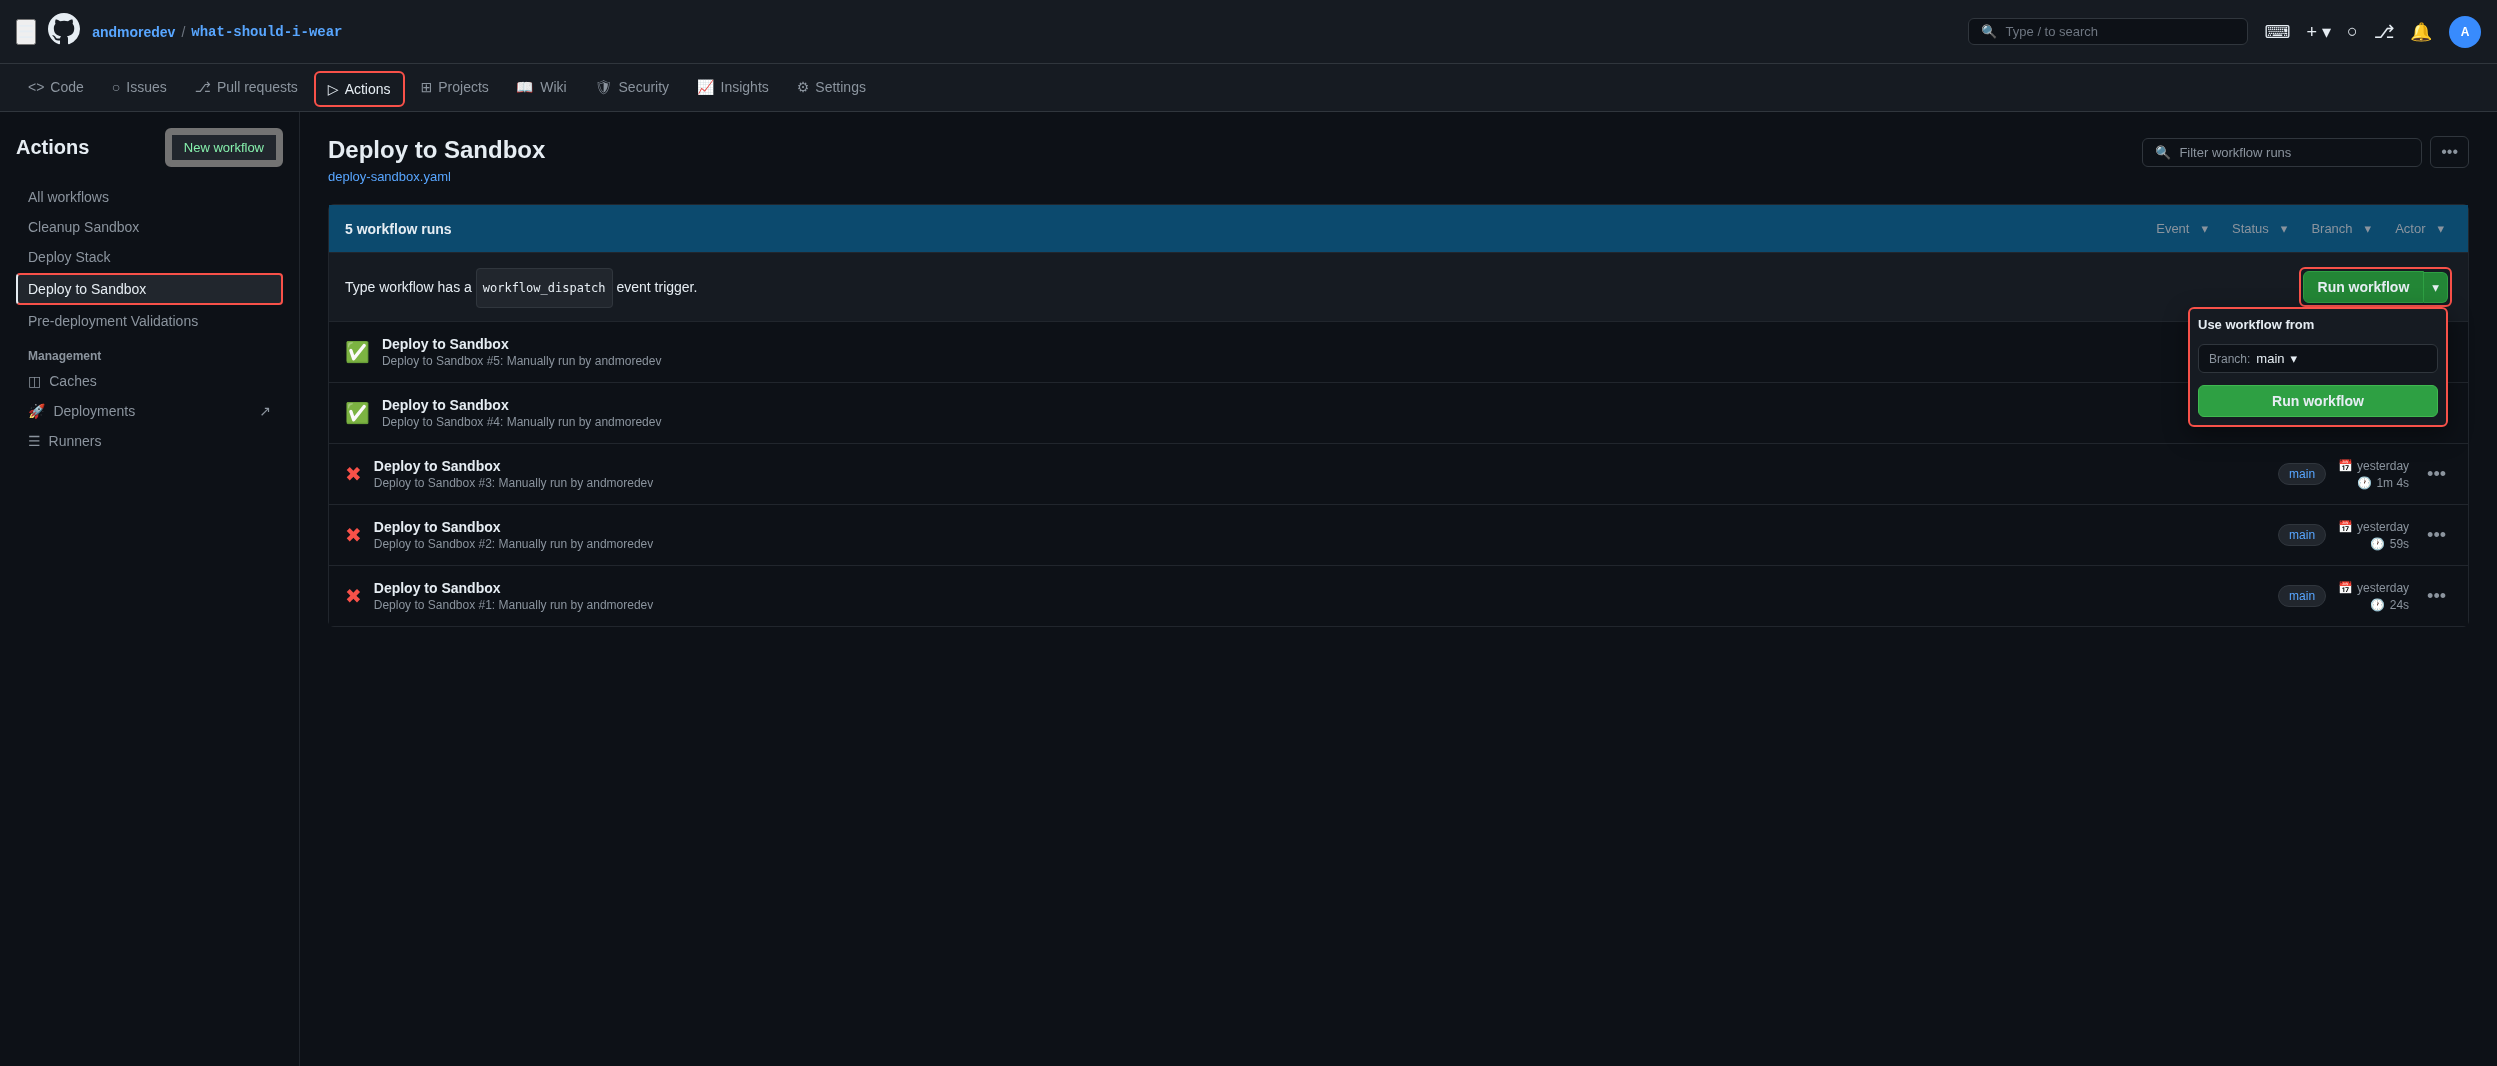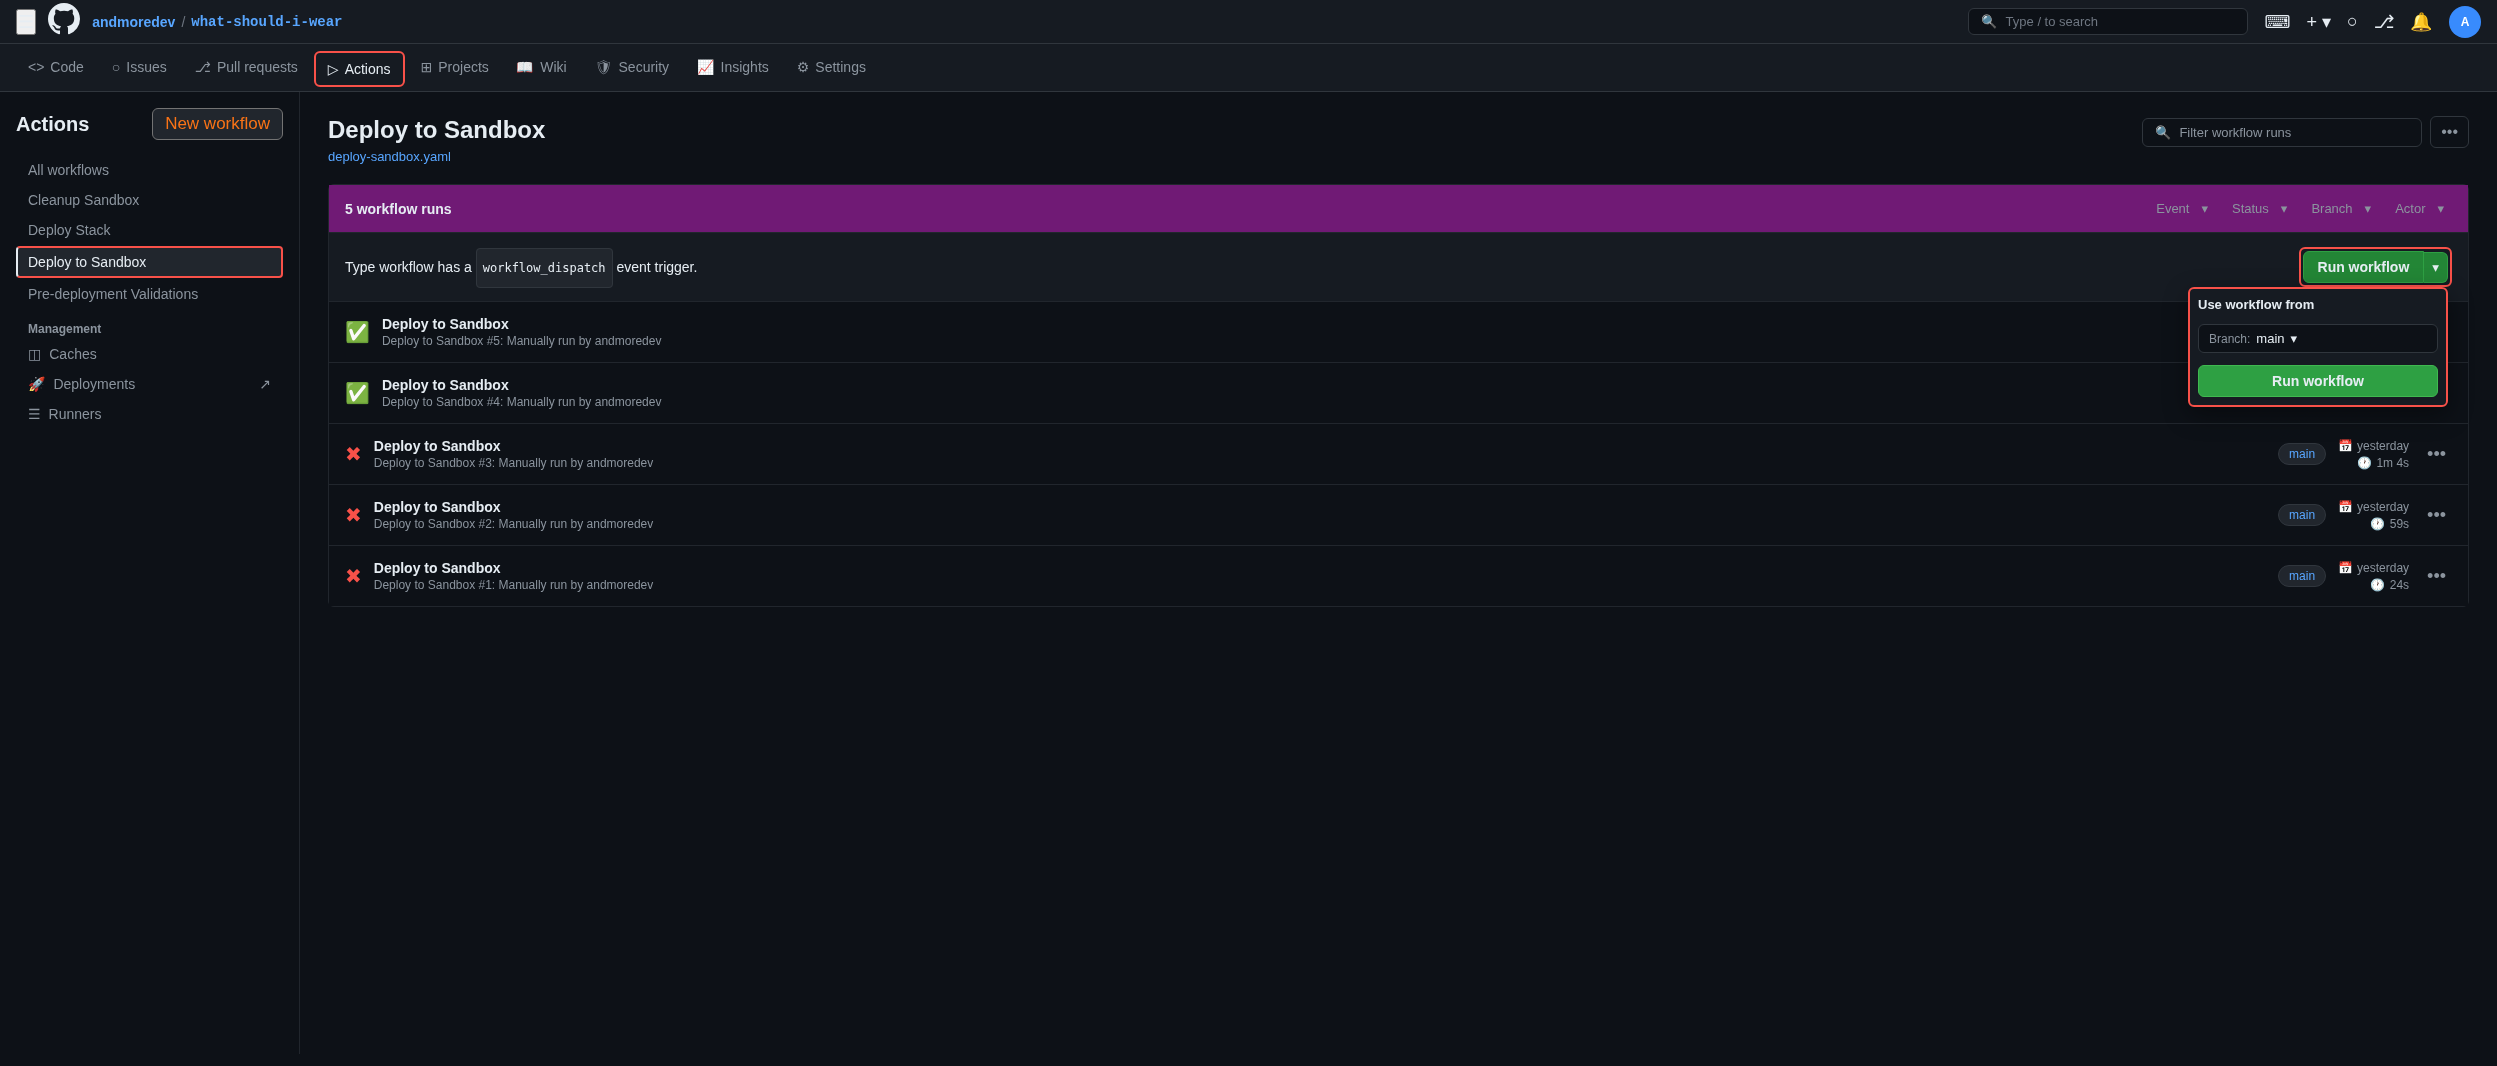--- a/index.html
+++ b/index.html
@@ -11,21 +11,21 @@
       min-height: 100vh;
     }
 
     
     .top-nav {
       background: #161b22;
       border-bottom: 1px solid #30363d;
       display: flex;
       align-items: center;
       padding: 0 16px;
-      height: 44px;
+      height: 64px;
       gap: 16px;
     }
     .top-nav-left {
       display: flex;
       align-items: center;
       gap: 12px;
       flex: 1;
     }
     .hamburger-icon { color: #e6edf3; cursor: pointer; font-size: 18px; }
     .github-logo { color: #e6edf3; font-size: 24px; }
@@ -117,25 +117,25 @@
       justify-content: space-between;
       margin-bottom: 16px;
     }
     .sidebar-title {
       font-size: 20px;
       font-weight: 600;
       color: #e6edf3;
     }
     .new-workflow-btn {
       background: #21262d;
-      border: 1px solid #737373;
-      border-radius: 6px;
-      color: #f97316;
+      border: 7px solid #737373;
+      border-radius: 6px;
+      color: #86efac;
       padding: 5px 12px;
-      font-size: 17px;
+      font-size: 13px;
       cursor: pointer;
     }
 
     .sidebar-nav-item {
       display: block;
       padding: 6px 12px;
       border-radius: 6px;
       color: #8b949e;
       cursor: pointer;
       font-size: 14px;
@@ -227,21 +227,21 @@
       border: 1px solid #21262d;
       border-radius: 6px;
       overflow: visible;
     }
     .runs-table-header {
       display: flex;
       align-items: center;
       justify-content: space-between;
       padding: 12px 16px;
       border-bottom: 1px solid #21262d;
-      background: #701a75;
+      background: #0c4a6e;
     }
     .runs-count {
       font-size: 14px;
       color: #e6edf3;
       font-weight: 600;
     }
     .filter-buttons {
       display: flex;
       gap: 8px;
     }

